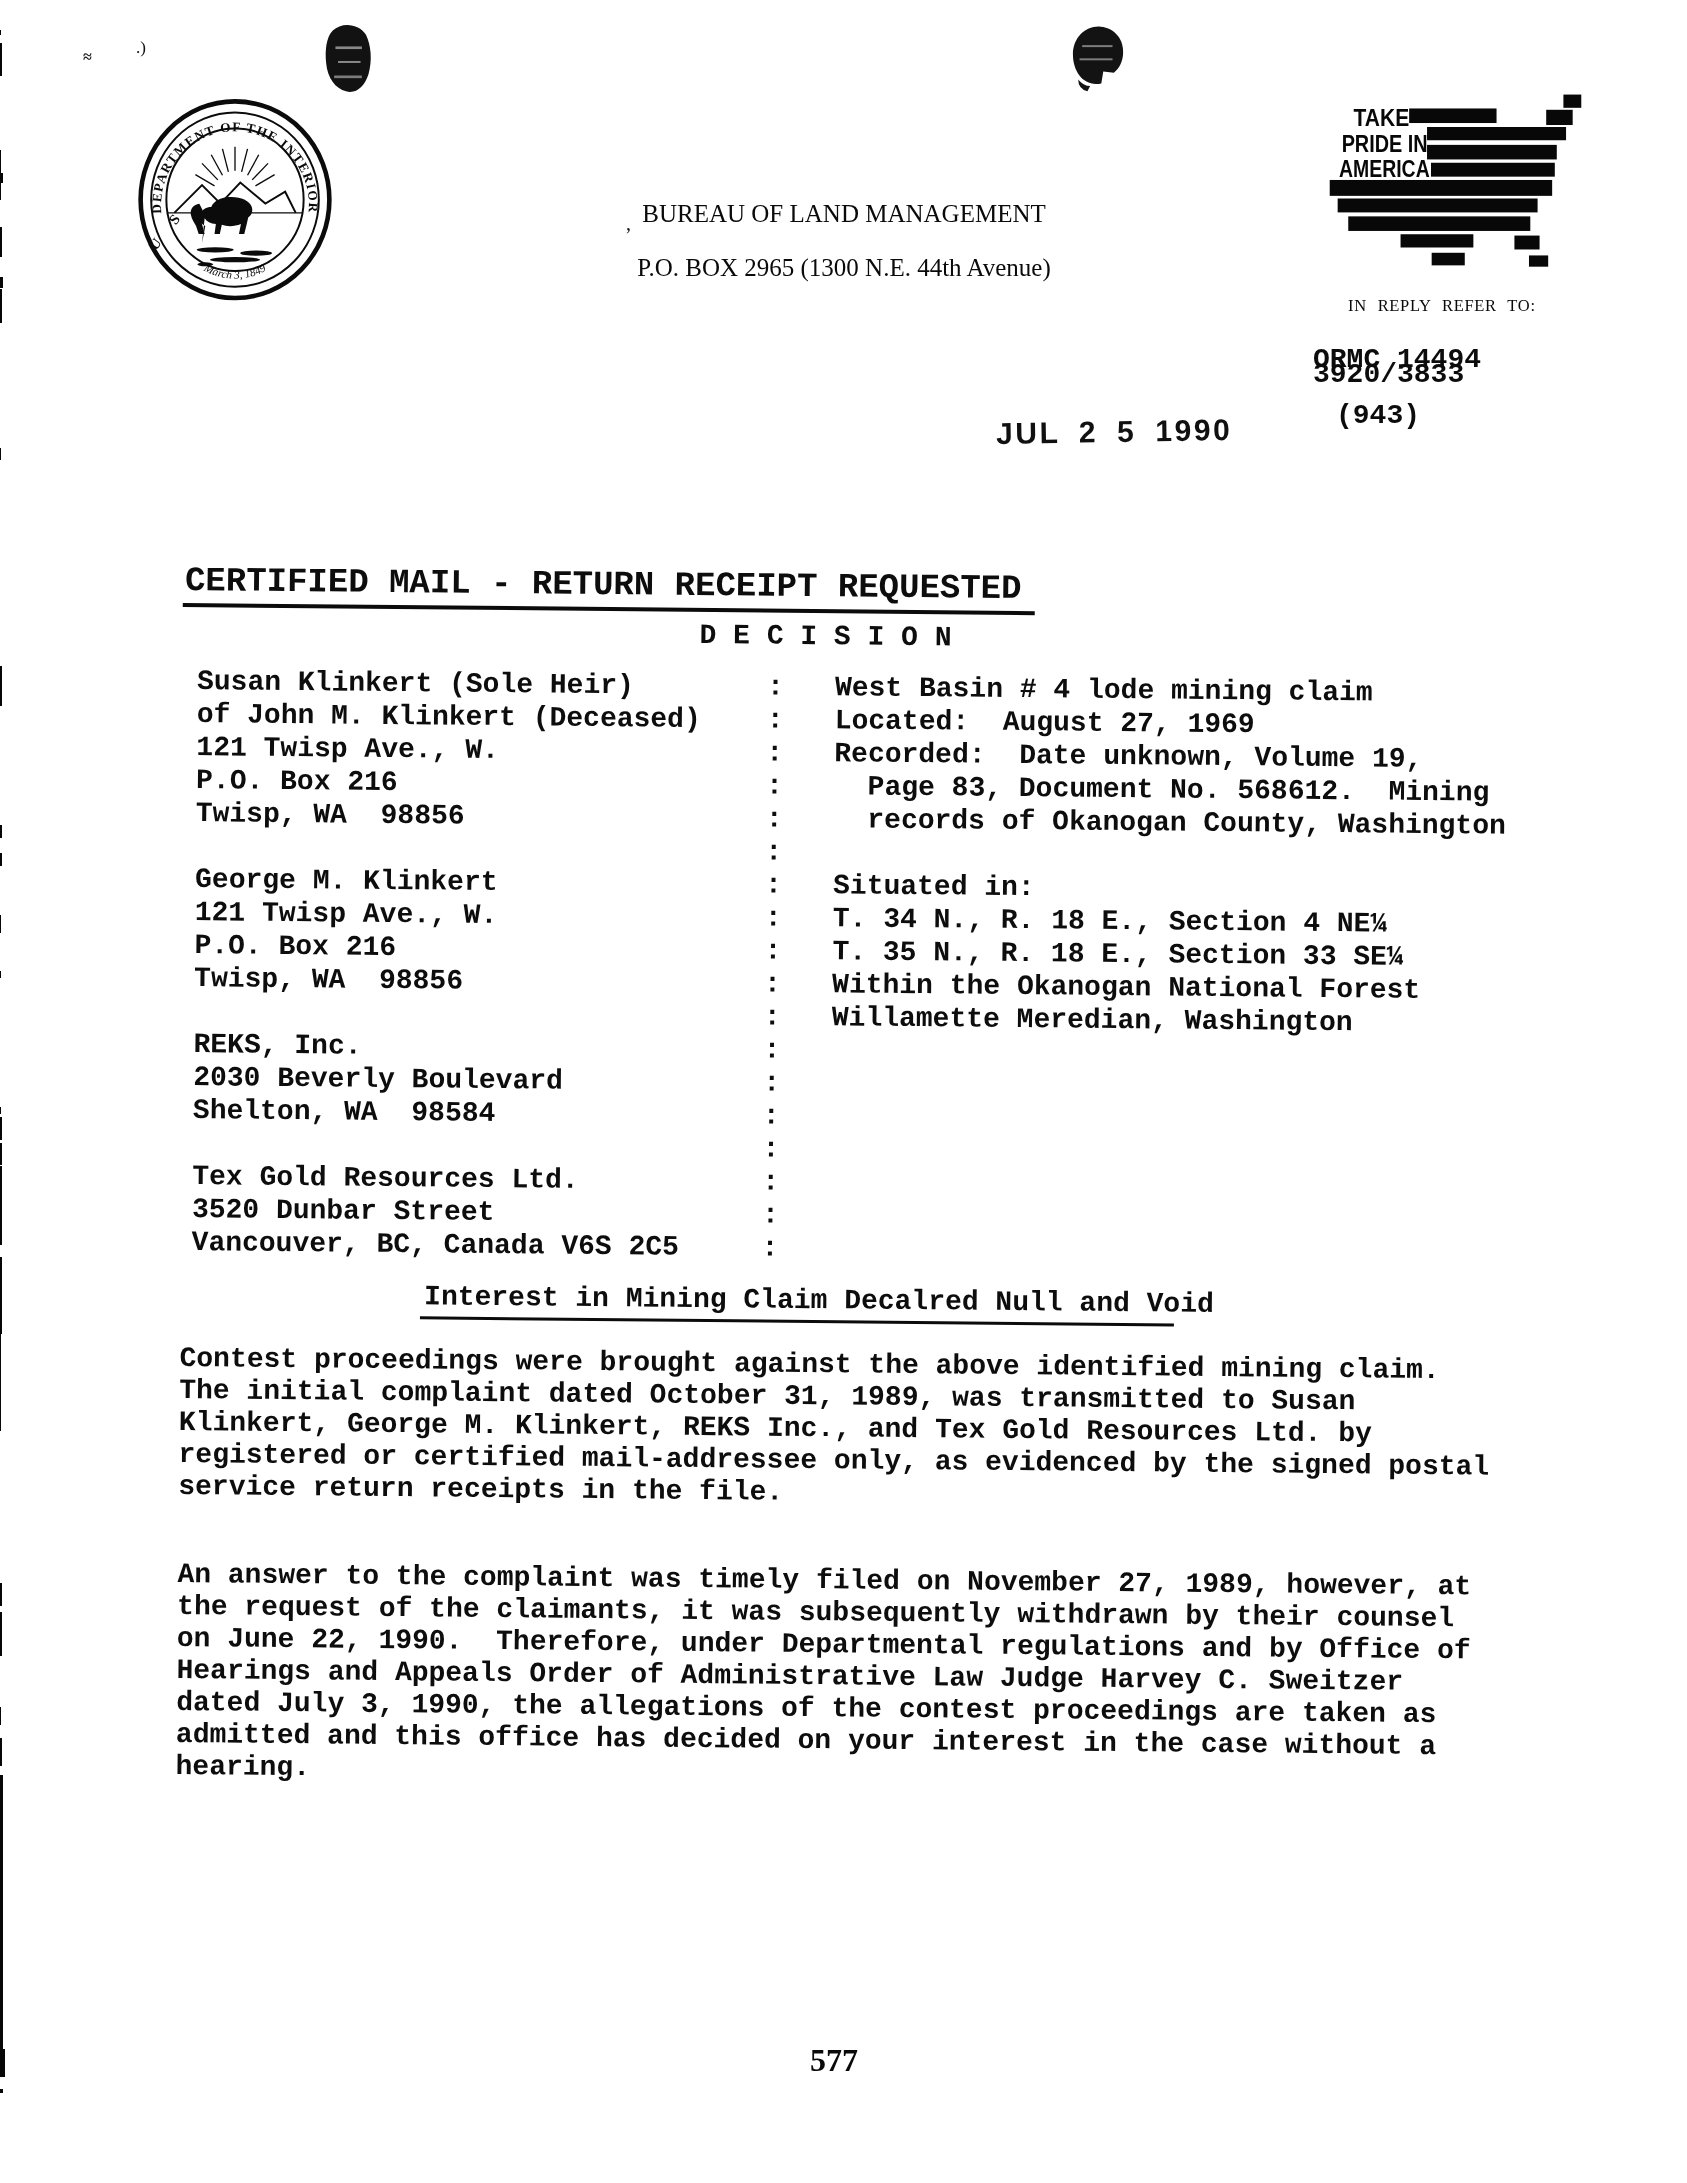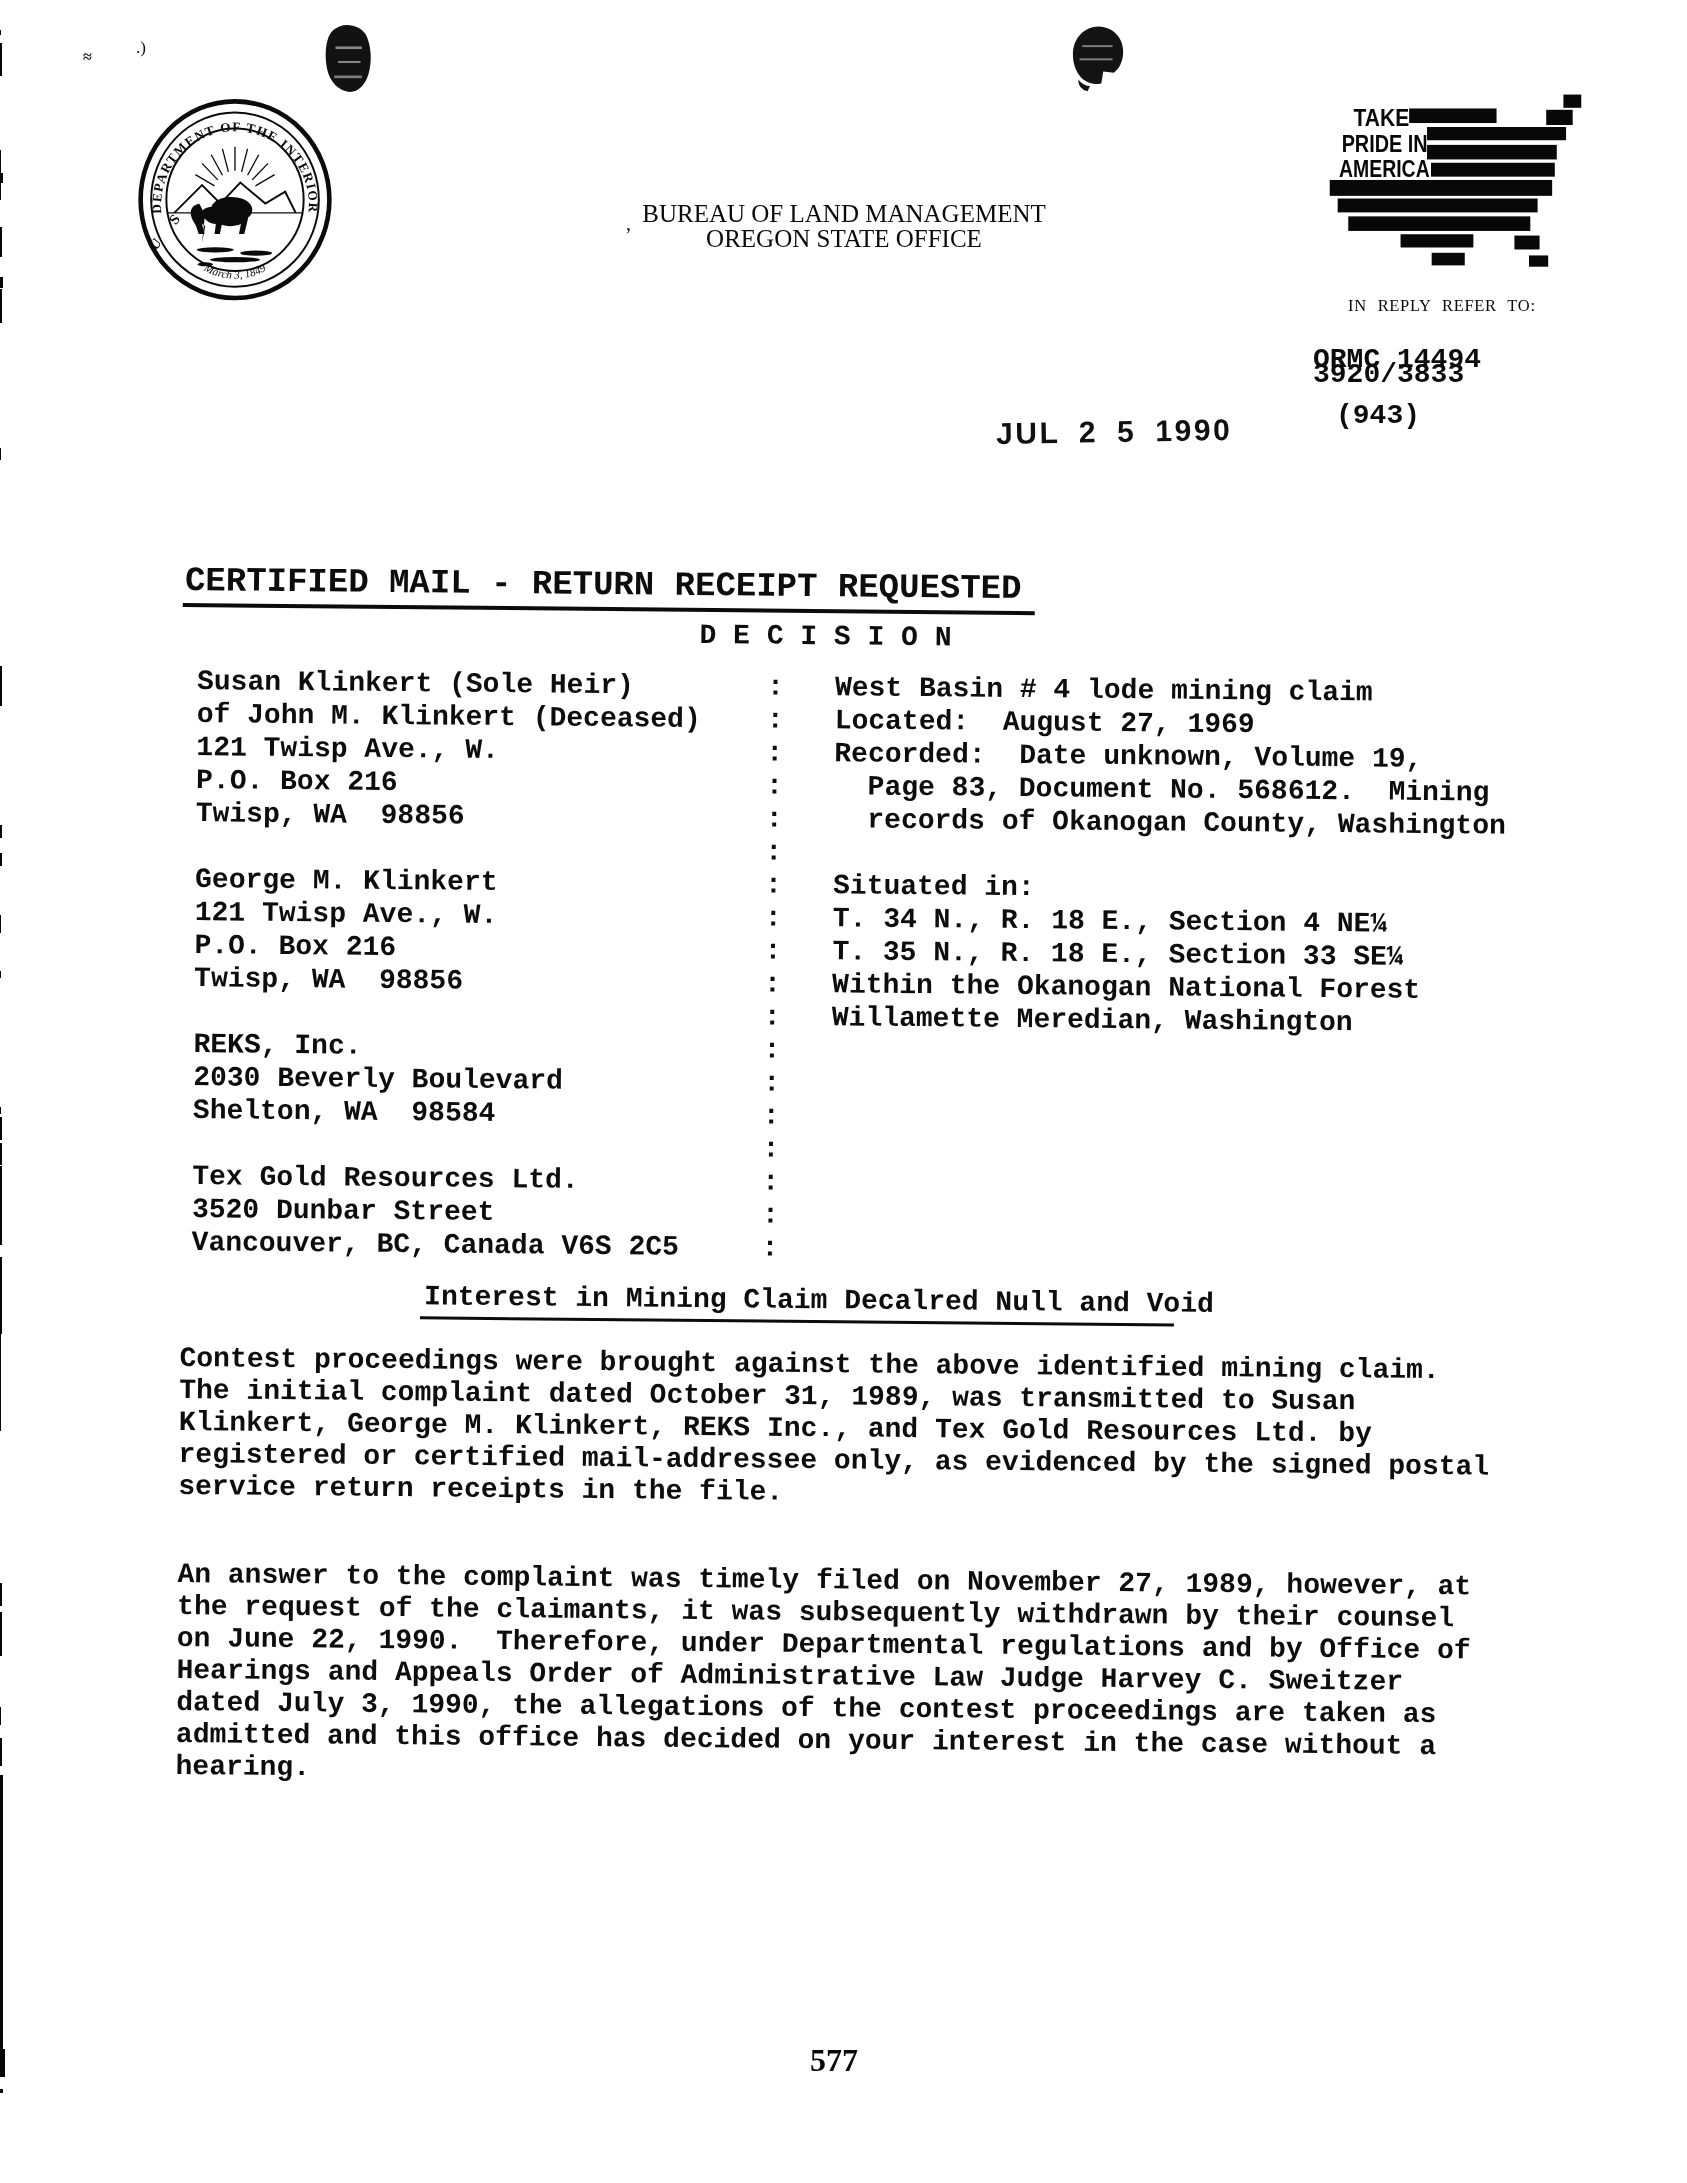--- a/index.html
+++ b/index.html
@@ -131,21 +131,21 @@
 
     <g fill="#0b0b0b">
       <ellipse cx="120" cy="228" rx="28" ry="4"></ellipse>
       <ellipse cx="182" cy="233" rx="24" ry="4"></ellipse>
       <ellipse cx="150" cy="243" rx="38" ry="4"></ellipse>
       <ellipse cx="105" cy="250" rx="12" ry="3"></ellipse>
     </g>
   </svg>
 
   <div class="ltrhead hd-sub" style="top:200px">BUREAU OF LAND MANAGEMENT</div>
-  <div class="ltrhead hd-sub" style="top:225px">OREGON STATE OFFICE</div>
+  <div class="ltrhead hd-sub" style="top:254px">P.O. BOX 2965 (1300 N.E. 44th Avenue)</div>
 
   <svg style="position:absolute;left:1290px;top:66px" width="331" height="265" viewBox="0 0 500 400">
     <g fill="#080808">
       <rect x="180" y="64" width="132" height="22"></rect>
       <rect x="413" y="43" width="27" height="20"></rect>
       <rect x="387" y="66" width="40" height="23"></rect>
       <rect x="207" y="92" width="210" height="20"></rect>
       <rect x="207" y="119" width="196" height="22"></rect>
       <rect x="213" y="146" width="187" height="21"></rect>
       <rect x="60" y="172" width="336" height="24"></rect>

